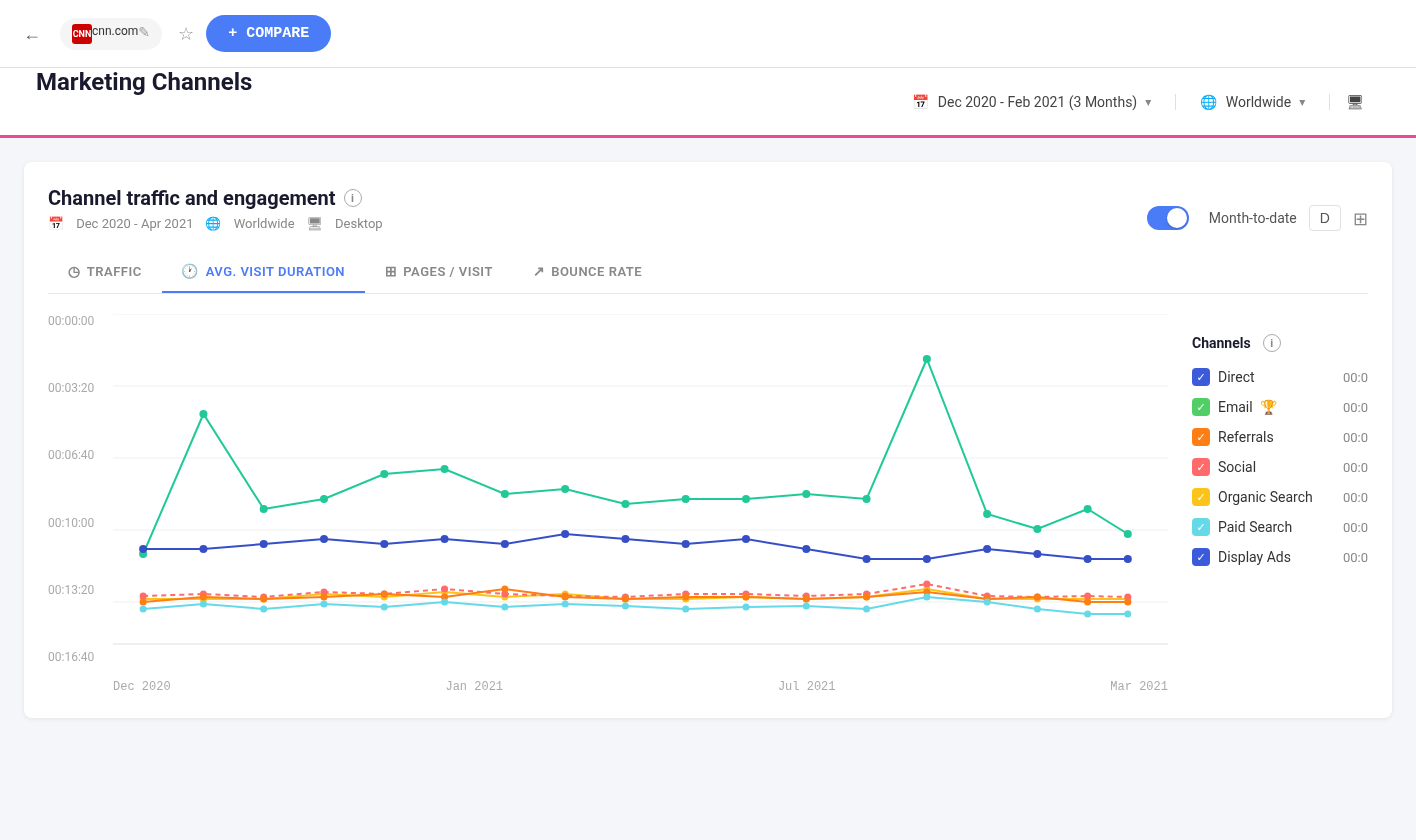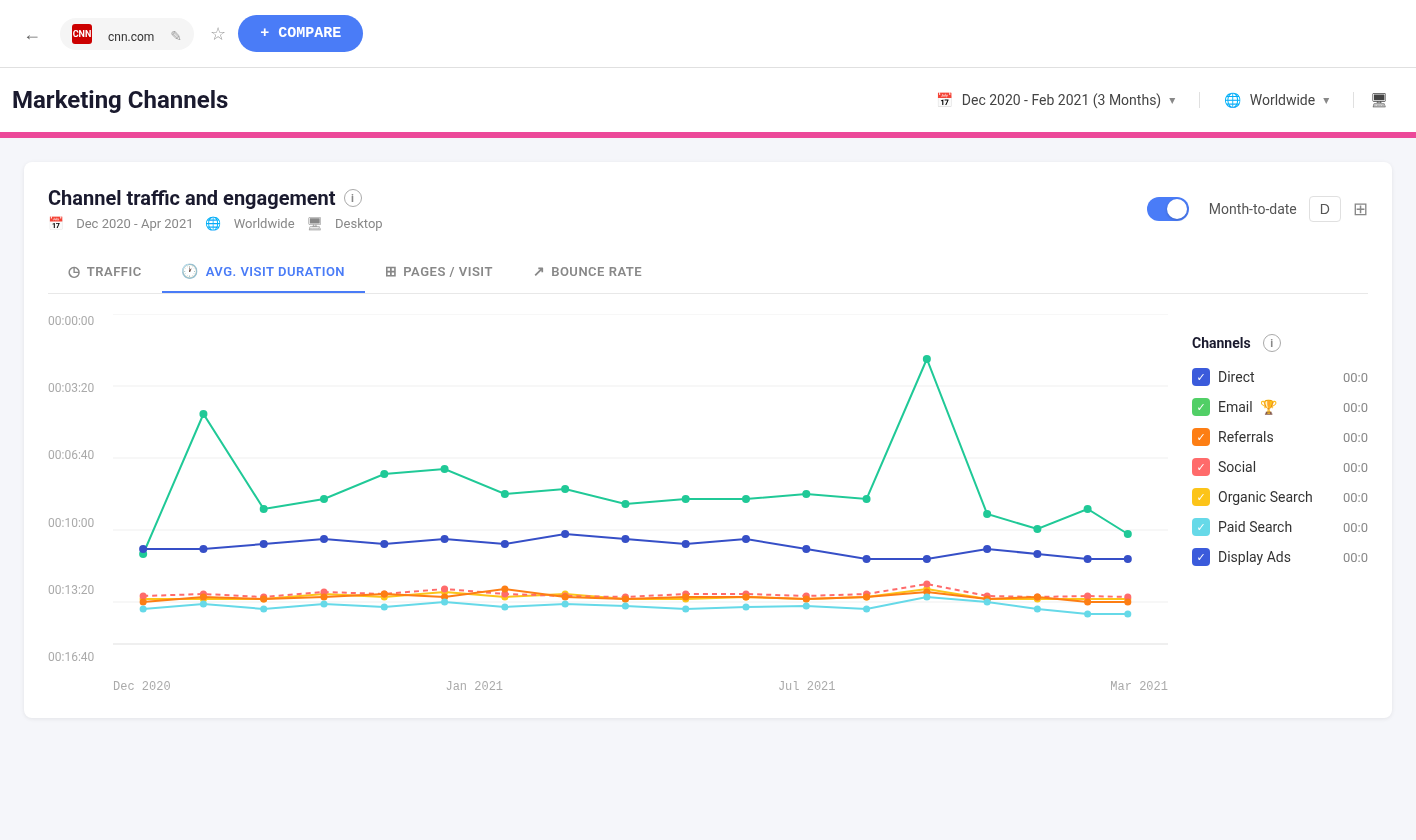--- a/index.html
+++ b/index.html
@@ -15,41 +15,40 @@
       padding: 0 16px;
       gap: 12px;
     }
     .back-btn {
       width: 32px; height: 32px;
       display: flex; align-items: center; justify-content: center;
       color: #666; cursor: pointer; font-size: 18px;
       border-radius: 50%;
     }
     .favicon-tab {
-      display: flex; align-items: flex-end; gap: 16px;
+      display: flex; align-items: flex-start; gap: 0;
       background: #f5f5f5; border-radius: 20px; padding: 6px 12px;
     }
     .favicon { width: 20px; height: 20px; background: #cc0000; border-radius: 3px; display: flex; align-items: center; justify-content: center; color: #fff; font-size: 9px; font-weight: bold; }
     .url-text { font-size: 12px; color: #333; }
     .edit-icon { font-size: 14px; color: #999; cursor: pointer; }
     .star-icon { font-size: 18px; color: #999; cursor: pointer; margin-left: 4px; }
     .compare-btn {
       background: #4a7cf7; color: #fff; border: none;
       border-radius: 25px; padding: 10px 22px; font-size: 15px; font-weight: 600;
       cursor: pointer; display: flex; align-items: center; gap: 6px; font-family: Liberation Mono, monospace;
     }
 
     
     .page-header {
       background: #fff;
-      border-bottom: 6px solid #ec4899;
+      border-bottom: 3px solid #ec4899;
       height: 70px;
       display: flex;
-      align-items: center;
-      padding: 0 12px;
+      padding: 0 36px;
       gap: 0;
     }
     .page-title {
       font-size: 24px; font-weight: 700; color: #1a1a2e;
       flex: 1;
     }
     .header-controls {
       display: flex; align-items: center; gap: 0;
     }
     .date-filter {
@@ -81,21 +80,21 @@
     .card {
       background: #fff;
       border-radius: 8px;
       box-shadow: 0 1px 4px rgba(0,0,0,0.08);
       padding: 24px;
     }
 
     
     .card-header {
       display: flex;
-      align-items: center;
+      align-items: flex-end;
       justify-content: space-between;
       margin-bottom: 20px;
     }
     .card-title-section {}
     .card-title {
       font-size: 20px; font-weight: 700; color: #1a1a2e;
       display: flex; align-items: center; gap: 8px;
     }
     .info-icon {
       width: 18px; height: 18px; border-radius: 50%;

